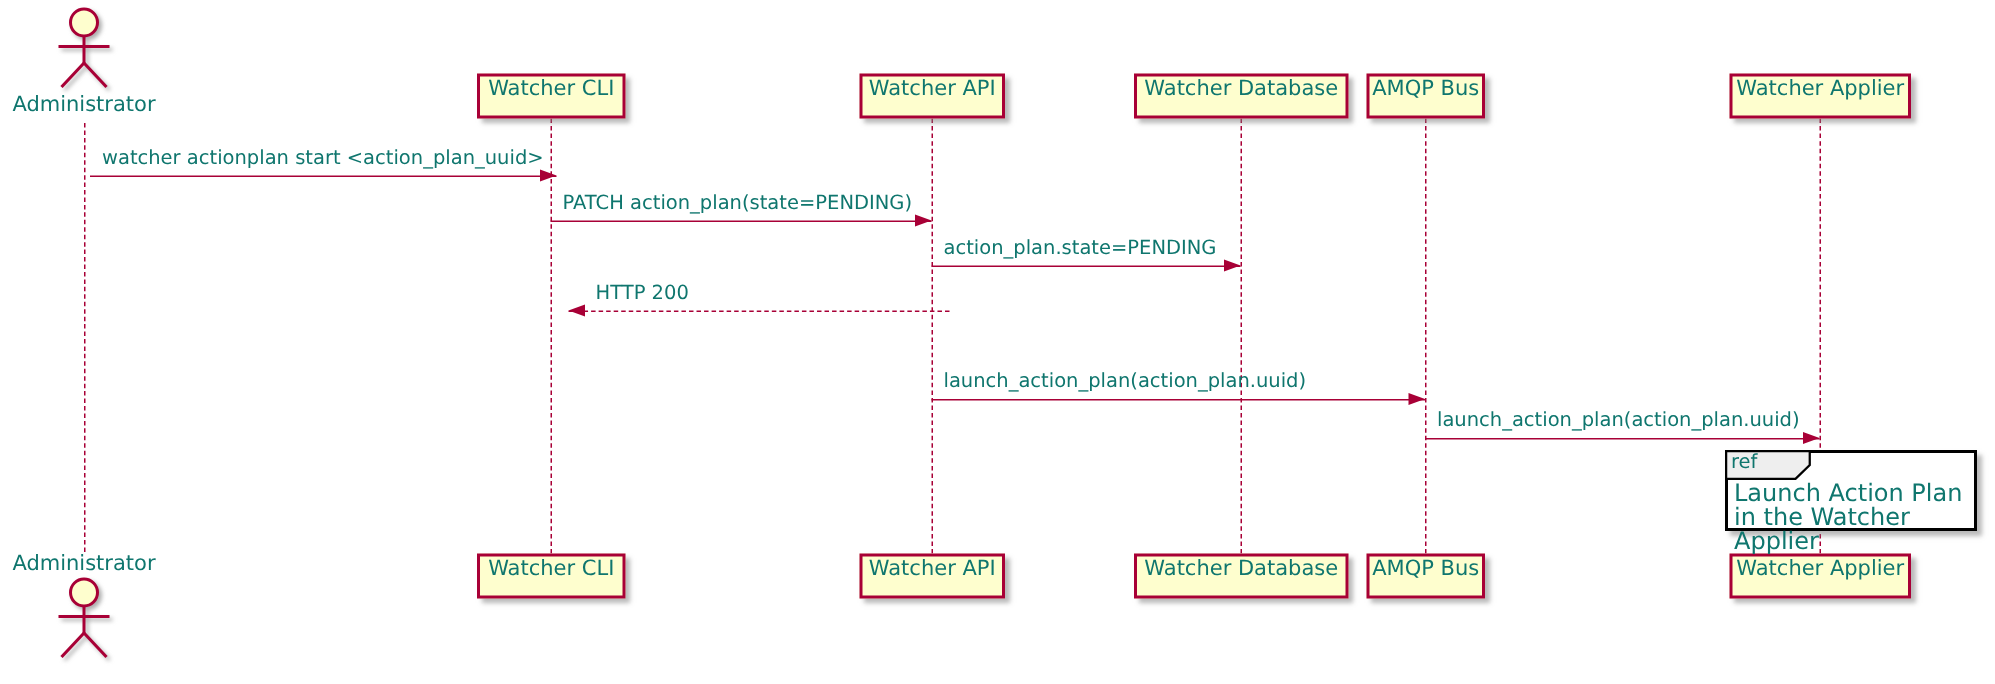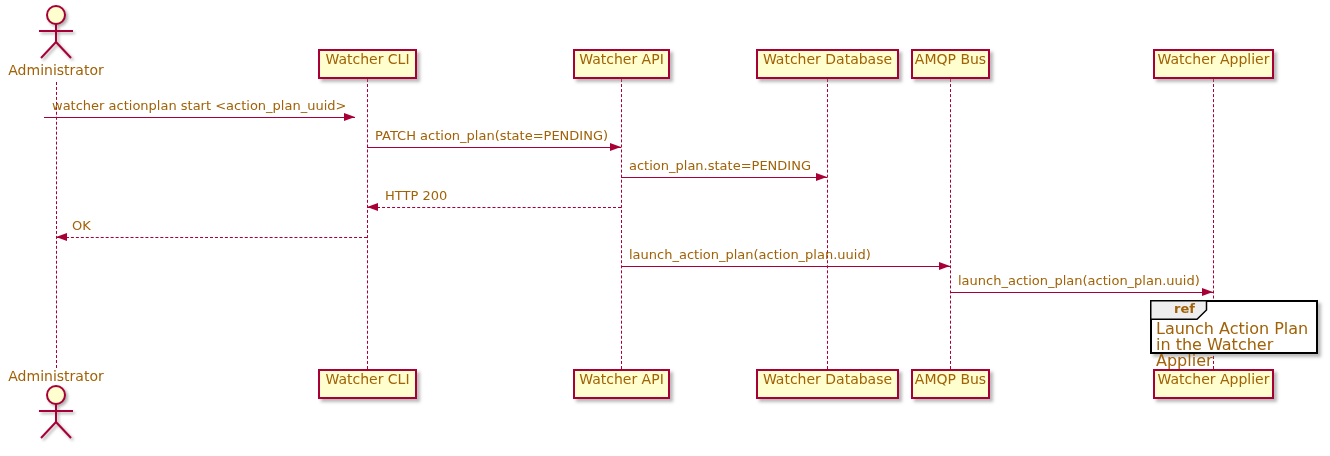--- a/index.html
+++ b/index.html
@@ -1,18 +1,18 @@
 <!DOCTYPE html>
 <html><head>
 <meta charset="utf-8">
 <style>
   html,body { margin:0; padding:0; background:#ffffff; }
   .stage {
     position:relative; width:1330px; height:456px;
-    font-family:"DejaVu Sans", sans-serif; color:#a16207; overflow:hidden;
+    font-family:"DejaVu Sans", sans-serif; color:#0f766e; overflow:hidden;
   }
   .lifeline {
     position:absolute; width:0; border-left:1px dashed #A80036; z-index:1;
   }
   .participant {
     position:absolute; height:30px; background:#FEFECE; border:2px solid #A80036;
     box-shadow:3px 3px 3px rgba(130,130,130,0.55);
     display:flex; align-items:flex-start; justify-content:center;
     font-size:14px; z-index:4; box-sizing:border-box;
   }
@@ -29,21 +29,21 @@
   .arrow { position:absolute; top:15px; width:0; height:0;
            border-top:4.5px solid transparent; border-bottom:4.5px solid transparent; }
   .arrow.right { right:0; border-left:11px solid #A80036; }
   .arrow.left  { left:0;  border-right:11px solid #A80036; }
   .ref-box {
     position:absolute; background:#ffffff; border:2px solid #000000;
     box-shadow:3px 3px 3px rgba(130,130,130,0.55); z-index:5; box-sizing:border-box;
   }
   .ref-header { position:absolute; top:-2px; left:-2px; width:58px; height:20px; }
   .ref-keyword {
-    position:absolute; top:1px; left:24px; font-weight:bold; font-size:13px;
+    position:absolute; top:1px; left:4px; font-weight:normal; font-size:13px;
   }
   .ref-text {
     margin-top:19px; padding:0 4px; font-size:16px; line-height:16px;
   }
 </style>
 </head>
 <body>
 
 <div class="stage">
 
@@ -74,49 +74,44 @@
   <div class="participant" style="left:756px;top:49px;width:143px">
       <span>Watcher Database</span>
     </div>
   <div class="participant" style="left:911px;top:49px;width:79px">
       <span>AMQP Bus</span>
     </div>
   <div class="participant" style="left:1153px;top:49px;width:121px">
       <span>Watcher Applier</span>
     </div>
 
-  <div class="message" style="left:44px;top:98px;width:311px">
+  <div class="message" style="left:60px;top:98px;width:311px">
     <div class="msg-label">watcher actionplan start &lt;action_plan_uuid&gt;</div>
     <div class="msg-line solid"></div>
     <div class="arrow right"></div>
   </div>
 
   <div class="message" style="left:621px;top:158px;width:206px">
     <div class="msg-label">action_plan.state=PENDING</div>
     <div class="msg-line solid"></div>
     <div class="arrow right"></div>
   </div>
 
   <div class="message" style="left:367px;top:128px;width:254px">
     <div class="msg-label">PATCH action_plan(state=PENDING)</div>
     <div class="msg-line solid"></div>
     <div class="arrow right"></div>
   </div>
 
-  <div class="message" style="left:367px;top:188px;width:254px">
+  <div class="message" style="left:379px;top:188px;width:254px">
     <div class="msg-label" style="left:18px">HTTP 200</div>
     <div class="msg-line dashed"></div>
     <div class="arrow left"></div>
   </div>
 
-  <div class="message" style="left:56px;top:218px;width:311px">
-    <div class="msg-label" style="left:16px">OK</div>
-    <div class="msg-line dashed"></div>
-    <div class="arrow left"></div>
-  </div>
 
   <div class="message" style="left:621px;top:247px;width:329px">
     <div class="msg-label">launch_action_plan(action_plan.uuid)</div>
     <div class="msg-line solid"></div>
     <div class="arrow right"></div>
   </div>
 
   <div class="message" style="left:950px;top:273px;width:263px">
     <div class="msg-label">launch_action_plan(action_plan.uuid)</div>
     <div class="msg-line solid"></div>

